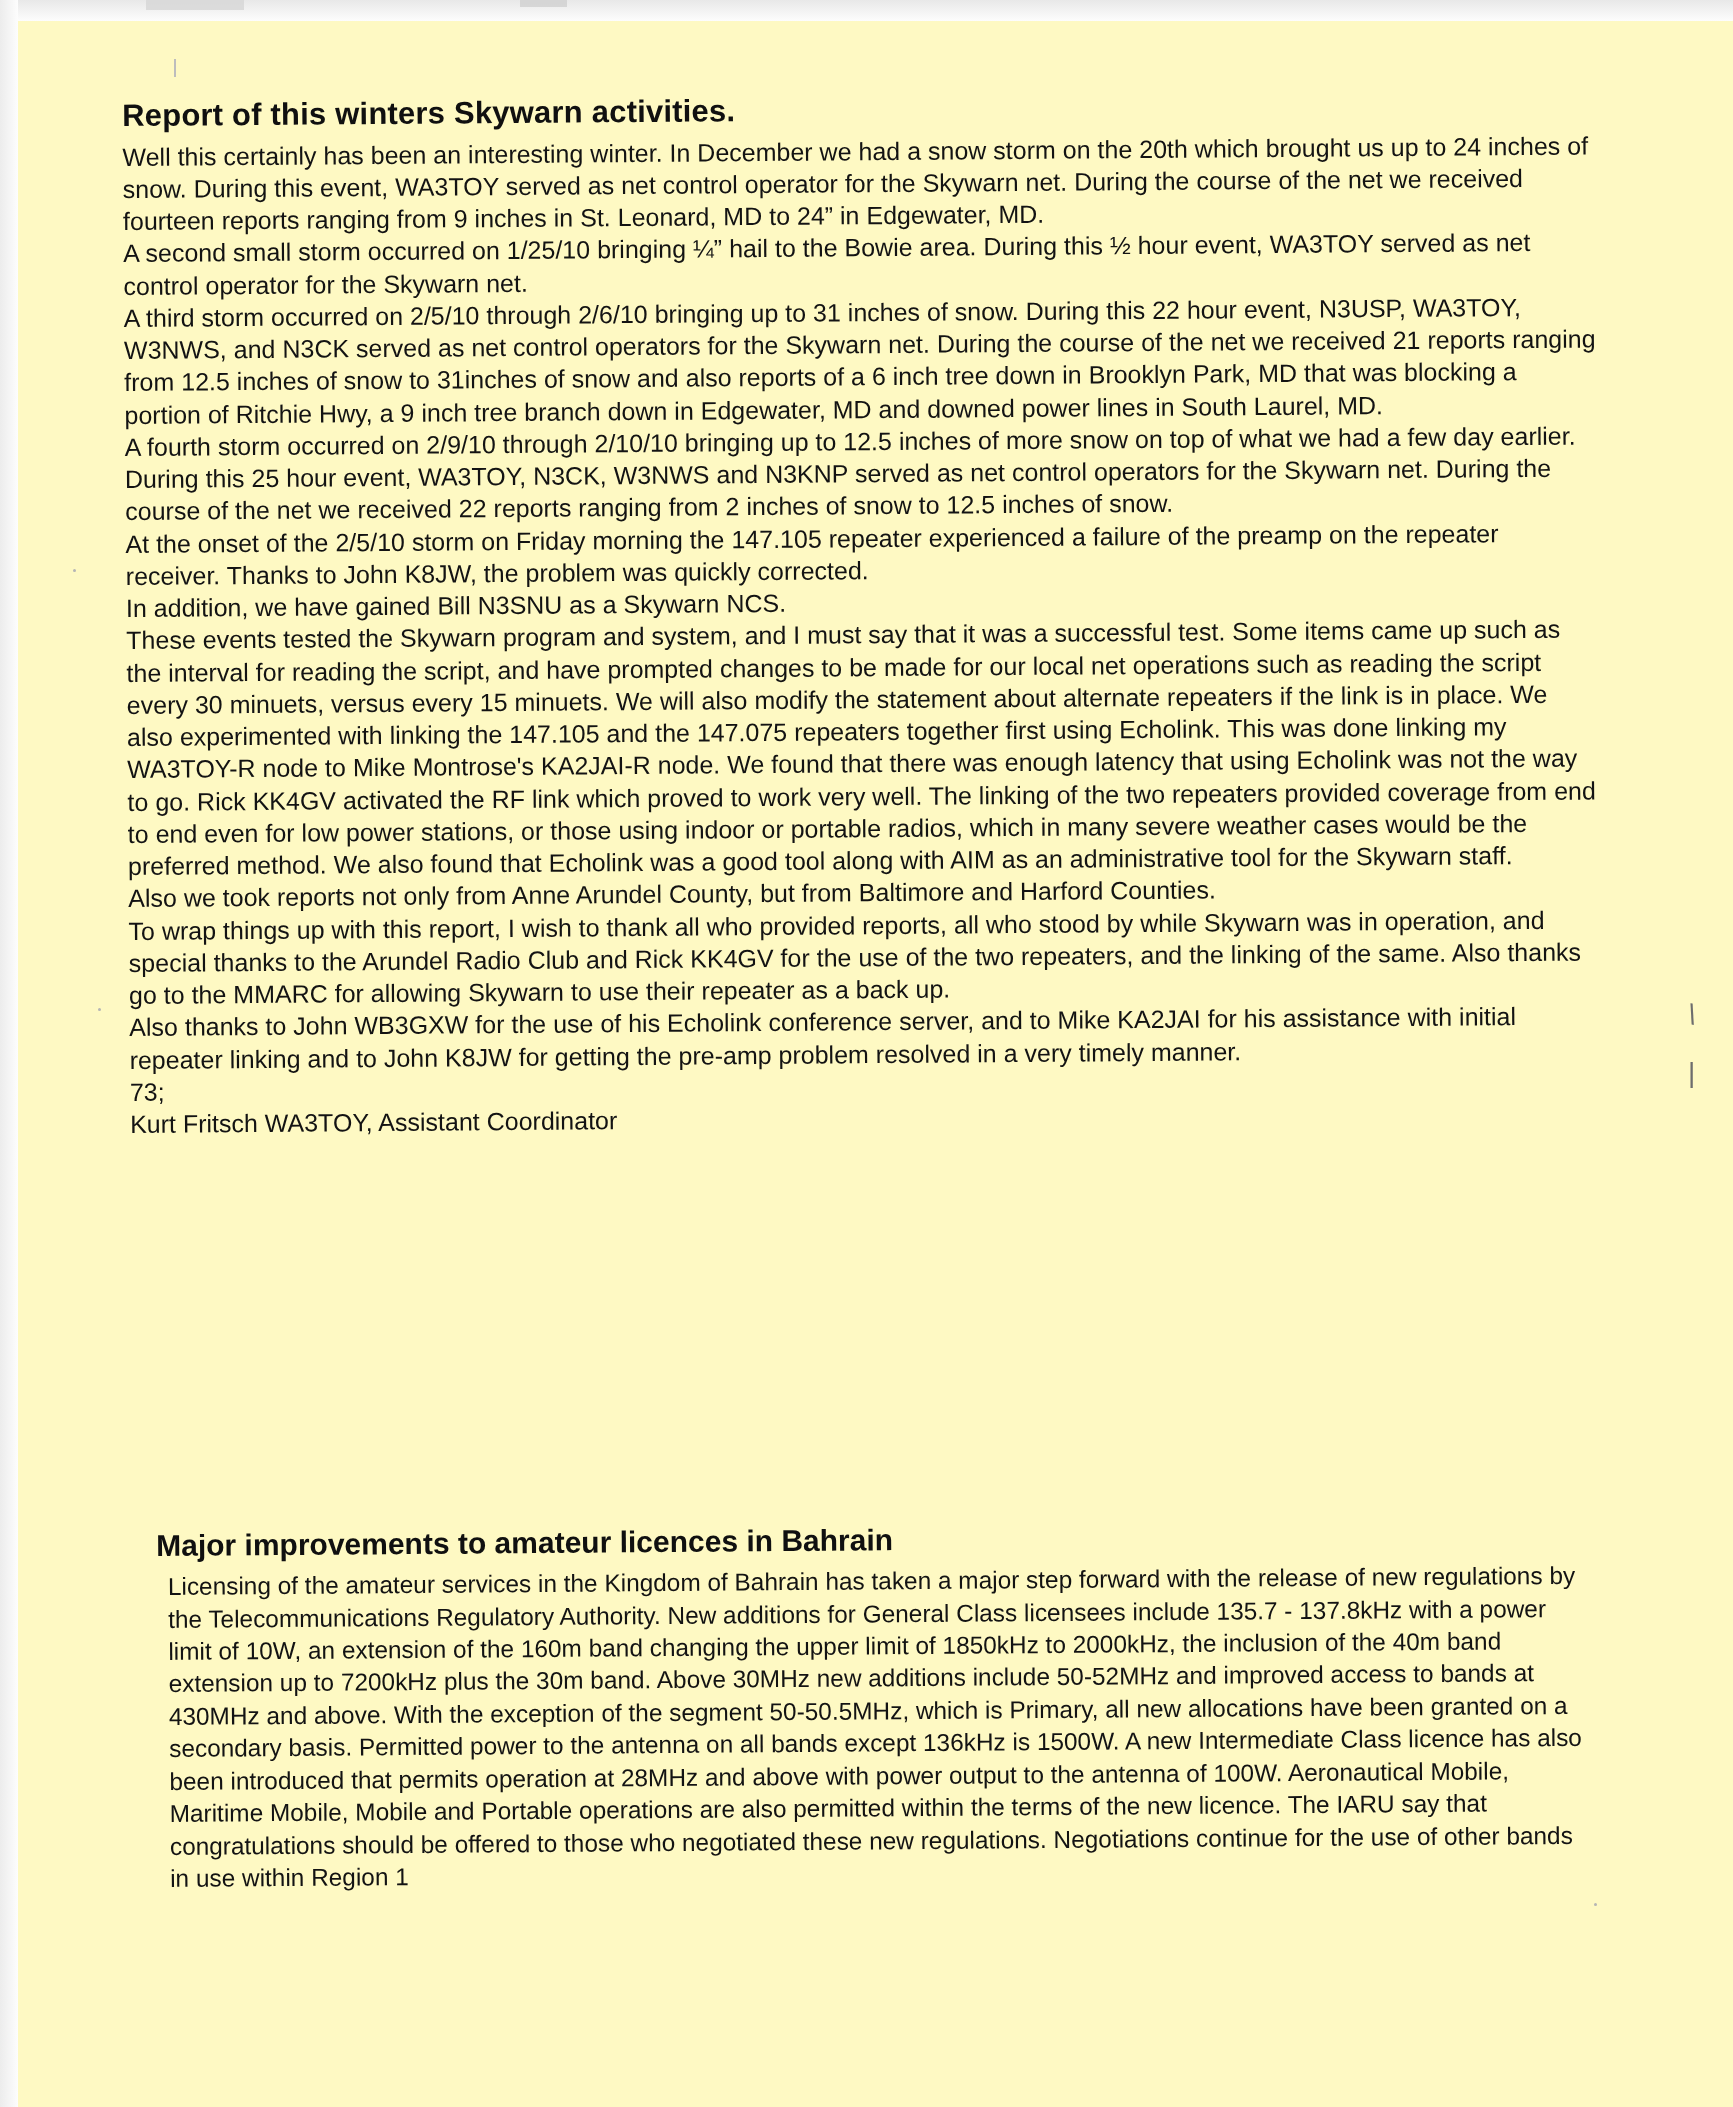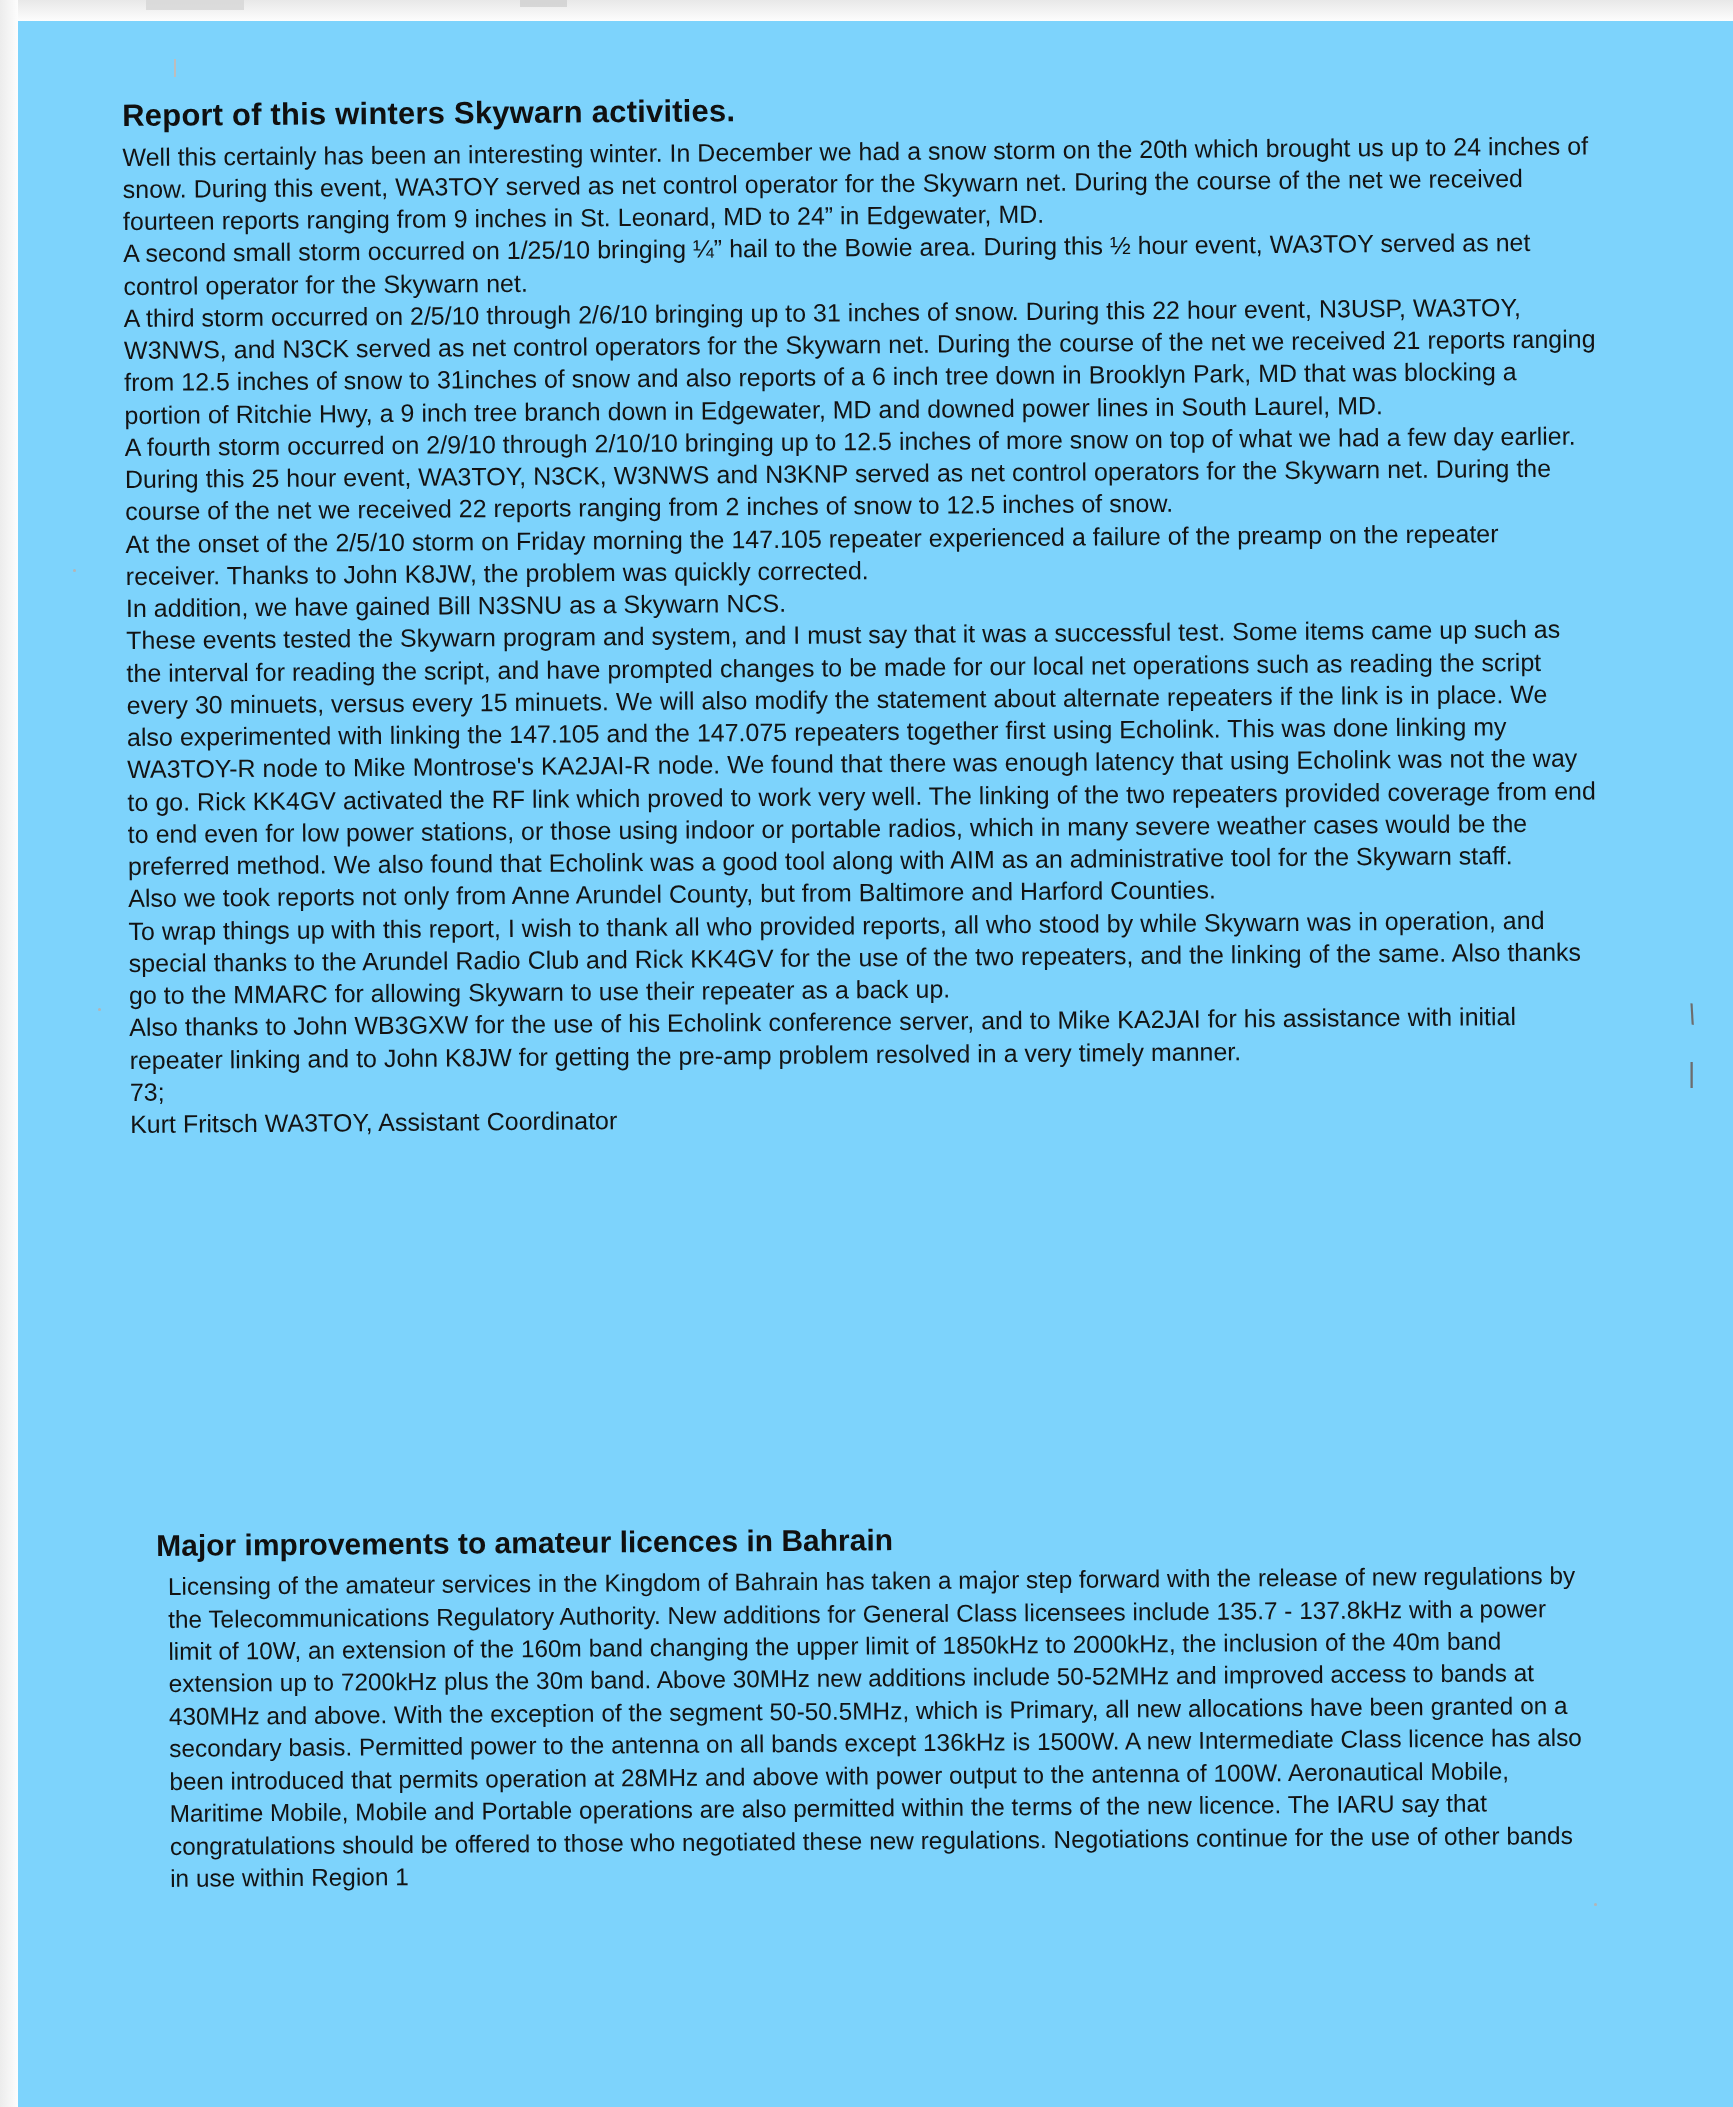--- a/index.html
+++ b/index.html
@@ -13,21 +13,21 @@
     position: relative;
     overflow: hidden;
     font-family: "Liberation Sans", sans-serif;
     color: #111111;
   }
   .page {
     position: absolute;
     top: 0; left: 0;
     width: 1734px;
     height: 2108px;
-    background: #7dd3fc;
+    background: #fef9c3;
   }
   
   .scan-edge-top {
     position: absolute;
     top: 0; left: 0; right: 0;
     height: 21px;
     background: linear-gradient(180deg, #e8e8e8 0%, #fdfdfd 100%);
   }
   .scan-edge-left {
     position: absolute;

